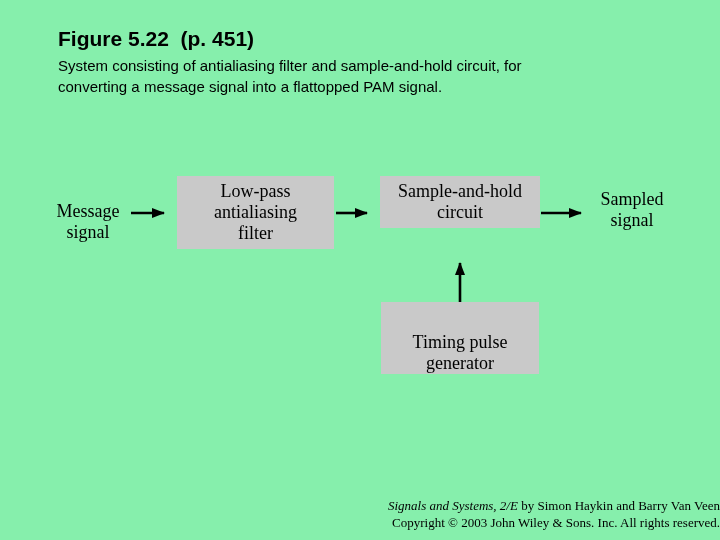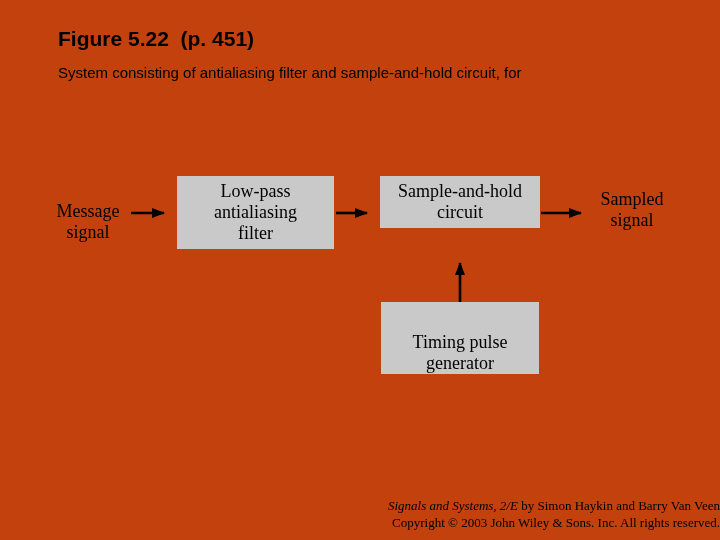--- a/index.html
+++ b/index.html
@@ -2,38 +2,38 @@
 <html style="--box-fill: #c9c9c9; --ink: #000000;"><head>
 <meta charset="utf-8">
 <style>
   :root { --box-fill: #c9c9c9; --ink: #000000; }
   * { margin: 0; padding: 0; box-sizing: border-box; }
   html, body { background: #ffffff; }
   .slide {
     position: relative;
     width: 720px;
     height: 540px;
-    background: #c2410c;
+    background: #86efac;
     overflow: hidden;
     font-family: "Liberation Sans", sans-serif;
     color: var(--ink);
   }
   .title {
     position: absolute;
     left: 58px;
     top: 27px;
     font-size: 21px;
     font-weight: bold;
     white-space: pre;
     color: #000000;
   }
   .caption {
     position: absolute;
     left: 58px;
-    top: 62px;
+    top: 55px;
     font-size: 15px;
     line-height: 21px;
     color: #000000;
   }
   .diagram-label {
     position: absolute;
     font-family: "Liberation Serif", serif;
     font-size: 18px;
     line-height: 21px;
     text-align: center;
@@ -77,20 +77,21 @@
 </style>
 </head>
 <body>
 
 <div class="slide">
 
   <div class="title">Figure 5.22  (p. 451)</div>
 
   <div class="caption">
     <div>System consisting of antialiasing filter and sample-and-hold circuit, for</div>
+    <div>converting a message signal into a flattopped PAM signal.</div>
   </div>
 
   <svg class="arrow-layer" width="720" height="540" viewBox="0 0 720 540" xmlns="http://www.w3.org/2000/svg">
     <defs>
       <marker id="ah" markerUnits="userSpaceOnUse" markerWidth="14" markerHeight="12" refX="12" refY="5" orient="auto">
         <path d="M0,0 L13,5 L0,10 Z" fill="#000000"></path>
       </marker>
     </defs>
     <line x1="131" y1="213" x2="164" y2="213" stroke="#000000" stroke-width="2.6" marker-end="url(#ah)"></line>
     <line x1="336" y1="213" x2="367" y2="213" stroke="#000000" stroke-width="2.6" marker-end="url(#ah)"></line>

